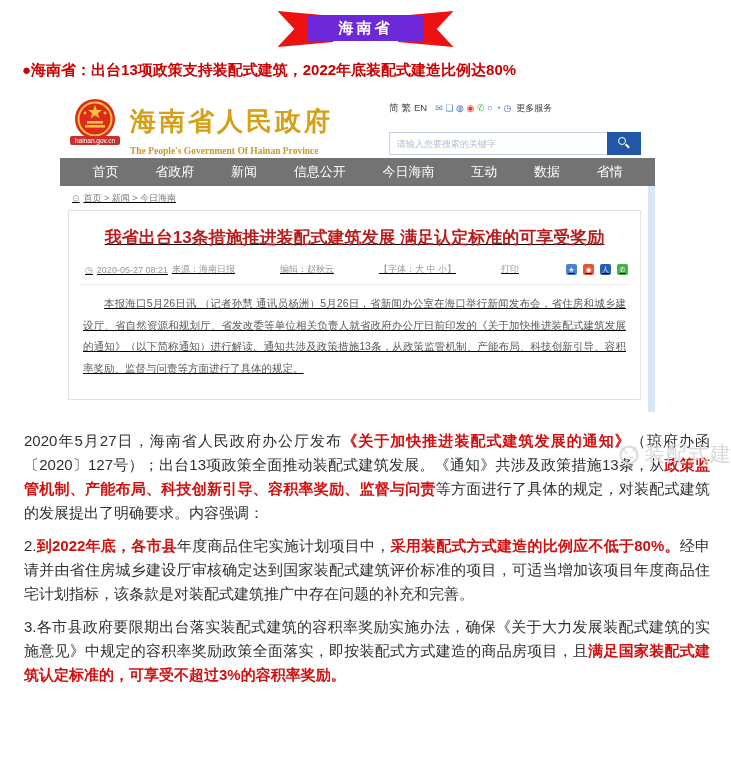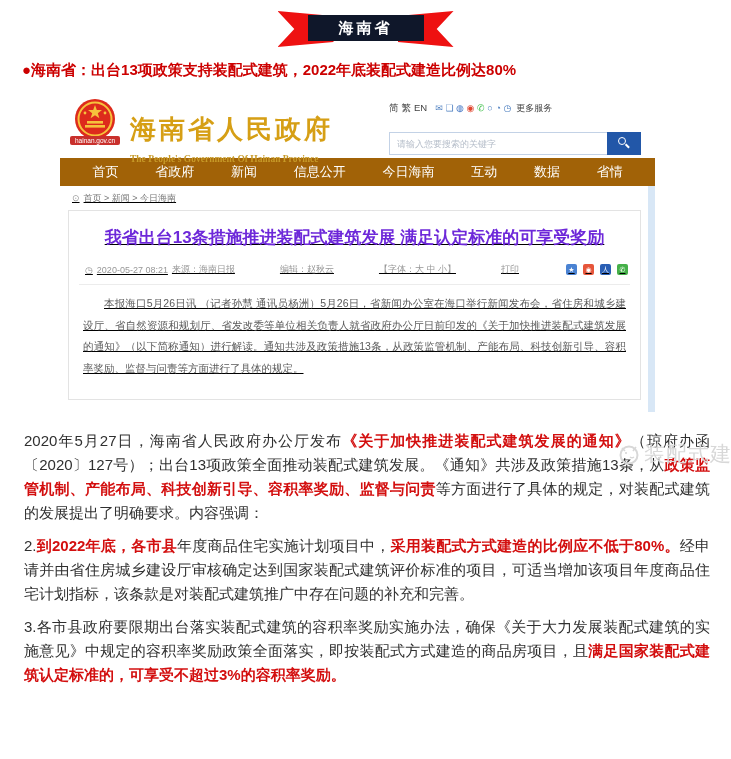--- a/index.html
+++ b/index.html
@@ -5,64 +5,64 @@
   * { box-sizing: border-box; margin: 0; padding: 0; }
   html, body { width: 731px; background: #fff; font-family: "Liberation Sans", sans-serif; }
   body { position: relative; height: 759px; overflow: hidden; }
 
   
   .ribbon { position: relative; width: 176px; height: 40px; margin: 8px auto 0; }
   .tail { position: absolute; top: 3px; width: 56px; height: 36px; background: #ee1111; }
   .tail.left  { left: 0;  clip-path: polygon(0 0, 100% 14%, 100% 86%, 0 100%, 30% 50%); }
   .tail.right { right: 0; clip-path: polygon(100% 0, 0 14%, 0 86%, 100% 100%, 70% 50%); }
   .ribbon-center { position: absolute; left: 30px; right: 30px; top: 7px; bottom: 7px;
-    background: #0f172a; color: #fff; font-weight: bold; font-size: 15px; letter-spacing: 3px;
+    background: #6d28d9; color: #fff; font-weight: bold; font-size: 15px; letter-spacing: 3px;
     display: flex; align-items: center; justify-content: center; }
 
   
   .headline { margin: 13px 20px 14px 22px; color: #cc0000; font-weight: bold; font-size: 15px; }
 
   
   .shot { position: relative; width: 595px; margin: 9px 0 0 60px; height: 318px; background: #fff; }
   .shot-header { height: 64px; background: #fff; position: relative; }
   .logo-block { position: absolute; left: 10px; top: 4px; width: 50px; text-align: center; }
   .logo-cap { display: block; font-size: 6.5px; color: #fff; background: #c9302c; border-radius: 2px;
     margin-top: -10px; position: relative; padding: 1px 0; }
-  .title-block { position: absolute; left: 70px; top: 18px; }
+  .title-block { position: absolute; left: 70px; top: 10px; }
   .site-title { color: #d69f15; font-weight: bold; font-size: 26px; letter-spacing: 3px;
     font-family: "Liberation Serif", serif; }
   .site-sub { color: #c79a28; font-size: 9.5px; font-weight: bold; margin-top: 7px;
     font-family: "Liberation Serif", serif; }
   .header-right { position: absolute; right: 14px; top: 8px; width: 252px; }
   .links-row { display: flex; gap: 5px; font-size: 9.5px; color: #444; }
   .links-row .lang { cursor: pointer; }
   .hicon { font-size: 9px; line-height: 1; }
   .more { font-size: 9px; color: #444; }
   .search-row { margin-top: 17px; display: flex; }
   .search-row input { flex: 1; height: 23px; border: 1px solid #c3d2e6; border-right: none;
     font-size: 9px; padding: 0 7px; color: #333; outline: none; }
   .search-row input::placeholder { color: #b5bdc9; }
   .search-btn { width: 34px; height: 23px; background: #2257a8; border: none; cursor: pointer;
     position: relative; }
   .mag { position: absolute; left: 11px; top: 5px; width: 8px; height: 8px;
     border: 1.6px solid #fff; border-radius: 50%; }
   .mag::after { content: ""; position: absolute; left: 6px; top: 7px; width: 5px; height: 1.6px;
     background: #fff; transform: rotate(45deg); }
 
-  .shot-nav { height: 28px; background: #a16207; display: flex; align-items: center;
+  .shot-nav { height: 28px; background: #737373; display: flex; align-items: center;
     justify-content: space-around; padding: 0 14px; }
   .nav-item { color: #fff; font-size: 13px; text-decoration: none; cursor: pointer; }
 
   .shot-content { height: 226px; background: #fff; position: relative; text-decoration: underline; }
   .right-strip { position: absolute; right: 0; top: 0; width: 7px; height: 226px; background: #d8e7f6; }
   .breadcrumb { font-size: 9px; color: #777; padding: 6px 0 5px 12px; }
   .breadcrumb .pin { color: #999; margin-right: 4px; font-size: 9px; }
   .panel { margin: 0 14px 0 8px; border: 1px solid #e3e3e3; background: #fff; height: 190px;
     overflow: hidden; }
-  .panel h1 { font-size: 17px; color: #6d28d9; text-align: center; line-height: 1.55;
+  .panel h1 { font-size: 17px; color: #b91c1c; text-align: center; line-height: 1.55;
     padding: 14px 34px 0; font-weight: bold; }
   .meta { display: flex; align-items: center; justify-content: space-between;
     padding: 12px 12px 0 16px; font-size: 9px; color: #979797; white-space: nowrap; }
   .meta .grp { display: flex; align-items: center; gap: 4px; }
   .share-sq { display: inline-block; width: 11px; height: 11px; border-radius: 2px;
     color: #fff; font-size: 7px; line-height: 11px; text-align: center; margin-left: 2px;
     cursor: pointer; }
   .p-divider { border-top: 1px solid #ececec; margin: 8px 10px 0; }
   .shot-body { padding: 8px 14px 0 14px; font-size: 10.5px; color: #5a5a5a; line-height: 2.05;
     text-align: justify; text-indent: 2em; }

